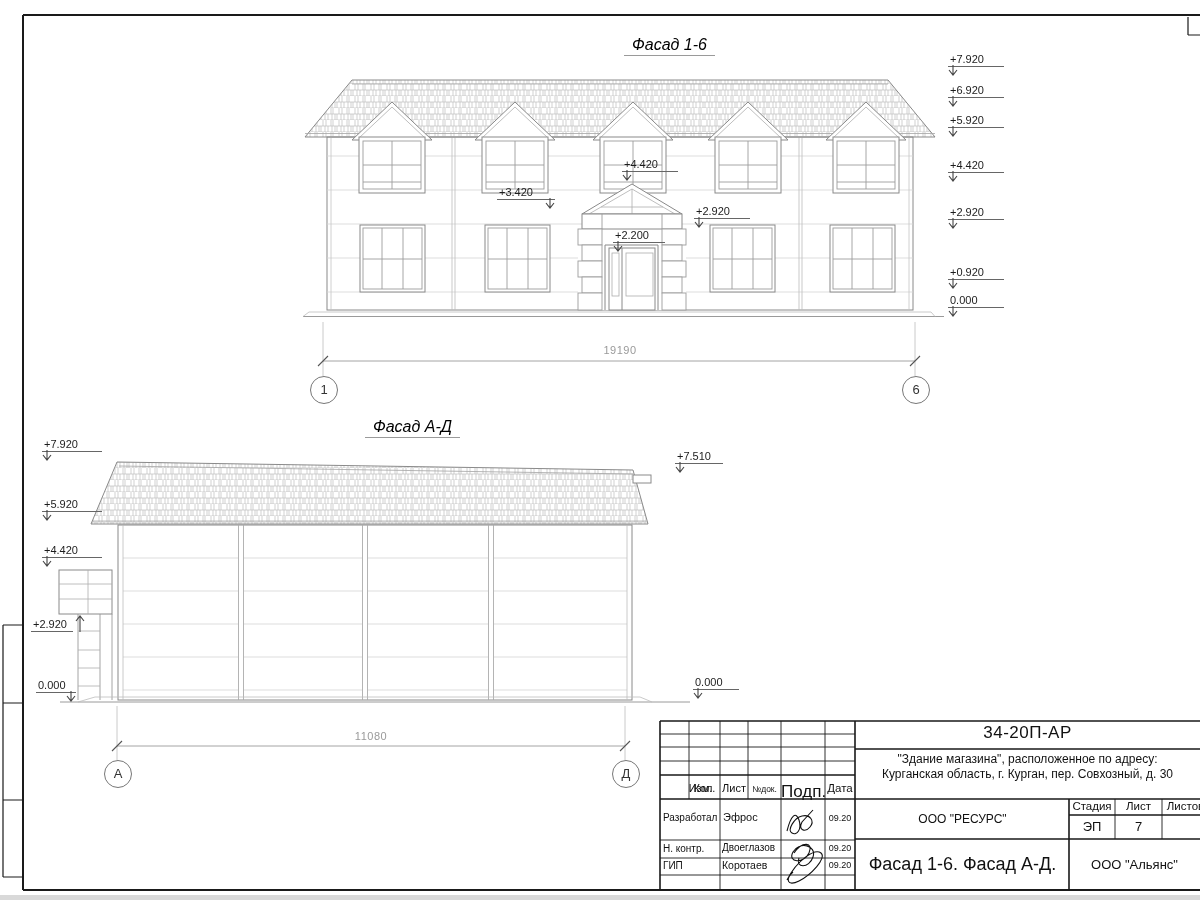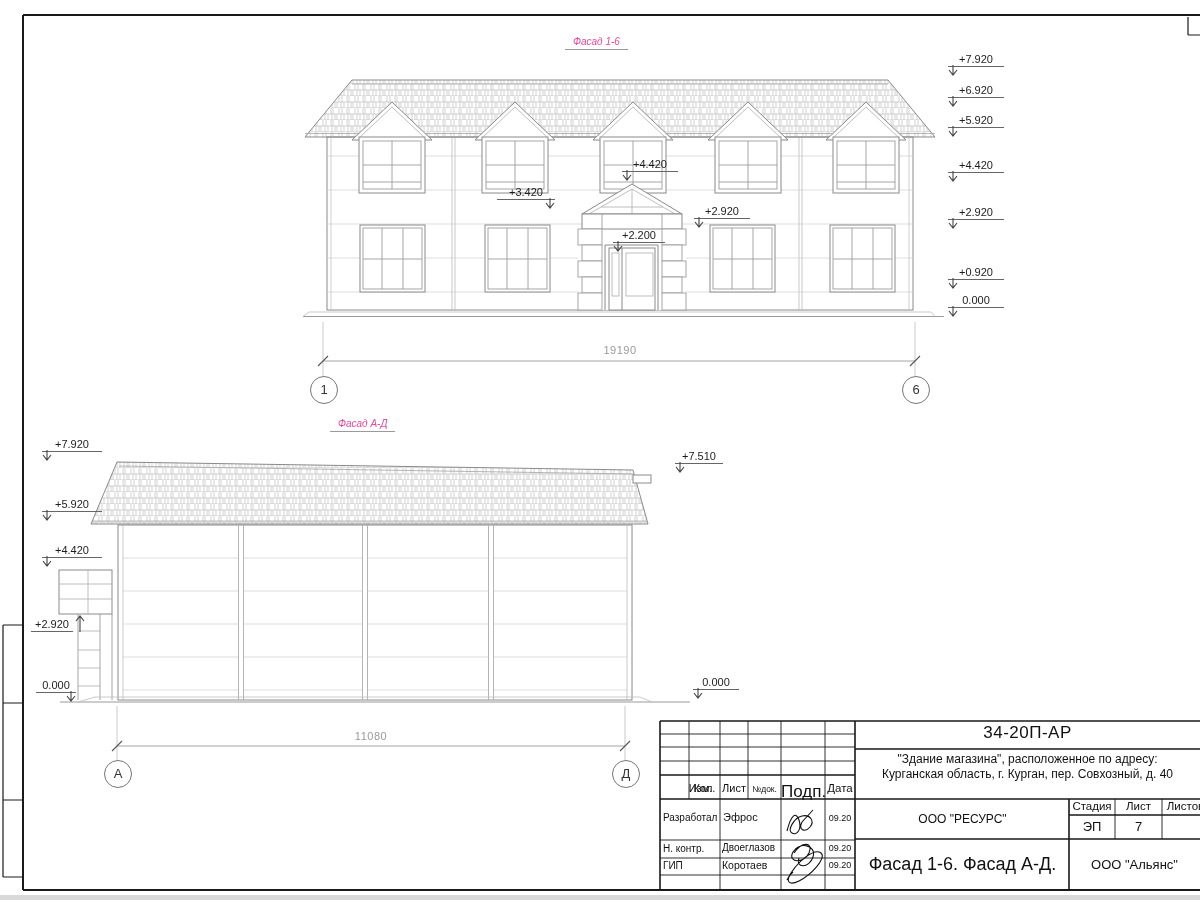--- a/index.html
+++ b/index.html
@@ -1,24 +1,24 @@
 <!DOCTYPE html>
 <html><head>
 <meta charset="utf-8">
 <style>
   html,body{margin:0;padding:0;}
   body{width:1200px;height:900px;background:#fff;overflow:hidden;position:relative;
        font-family:"Liberation Sans", sans-serif;}
   #linework{position:absolute;left:0;top:0;}
   
-  .dtitle{position:absolute;font-style:italic;font-size:10px;color:#ec4899;text-align:left;}
+  .dtitle{position:absolute;font-style:italic;font-size:16px;color:#000000;text-align:right;}
   .dtitle span{border-bottom:1px solid #9a9a9a;padding:0 8px 2px;}
   
   .elev{position:absolute;font-size:11px;color:#1c1c1c;}
-  .elev-t{display:block;text-align:center;border-bottom:1px solid #666;padding:0 2px 1px;line-height:12px;}
+  .elev-t{display:block;text-align:left;border-bottom:1px solid #666;padding:0 2px 1px;line-height:12px;}
   .elev svg{position:absolute;}
   .arr path{stroke:#444;stroke-width:1.1;fill:none;}
   .arr-l{left:-1px;top:12px;}
   .arr-r{right:-1px;top:12px;}
   .arr-up{right:-13px;bottom:0;}
   
   .dim-text{position:absolute;font-size:11px;color:#9a9a9a;text-align:center;letter-spacing:.5px;}
   
   .axis{position:absolute;width:26px;height:26px;border:1px solid #777;border-radius:50%;
         text-align:center;line-height:26px;font-size:13px;color:#333;background:#fff;}
@@ -295,21 +295,21 @@
 <div class="dim-text" style="left:560px;top:344px;width:120px;">19190</div>
 <div class="dim-text" style="left:321px;top:730px;width:100px;">11080</div>
 
 <div class="axis" style="left:310px;top:376px;">1</div>
 <div class="axis" style="left:902px;top:376px;">6</div>
 <div class="axis" style="left:104px;top:760px;">А</div>
 <div class="axis" style="left:612px;top:760px;">Д</div>
 
 <div class="tb" style="left:856px;top:723px;width:343px;font-size:17px;letter-spacing:.5px;">34-20П-АР</div>
 <div class="tb" style="left:856px;top:752px;width:343px;font-size:12px;">"Здание магазина", расположенное по адресу:</div>
-<div class="tb" style="left:856px;top:767px;width:343px;font-size:12px;">Курганская область, г. Курган, пер. Совхозный, д. 40</div>
+<div class="tb" style="left:856px;top:767px;width:343px;font-size:12px;">Курганская область, г. Курган, пер. Совхозный, д. 30</div>
 
 <div class="tb" style="left:660px;top:782px;width:29px;font-size:11px;padding-left:26px;">Изм.</div>
 <div class="tb" style="left:689px;top:782px;width:31px;font-size:11px;">Кол.</div>
 <div class="tb" style="left:720px;top:782px;width:28px;font-size:11px;">Лист</div>
 <div class="tb" style="left:748px;top:784px;width:33px;font-size:8.5px;">№док.</div>
 <div class="tb" style="left:781px;top:782px;width:44px;font-size:17px;">Подп.</div>
 <div class="tb" style="left:825px;top:782px;width:30px;font-size:11.5px;">Дата</div>
 
 <div class="tb tb-l" style="left:663px;top:812px;width:56px;font-size:10px;">Разработал</div>
 <div class="tb tb-l" style="left:723px;top:811px;width:57px;font-size:11px;">Эфрос</div>

